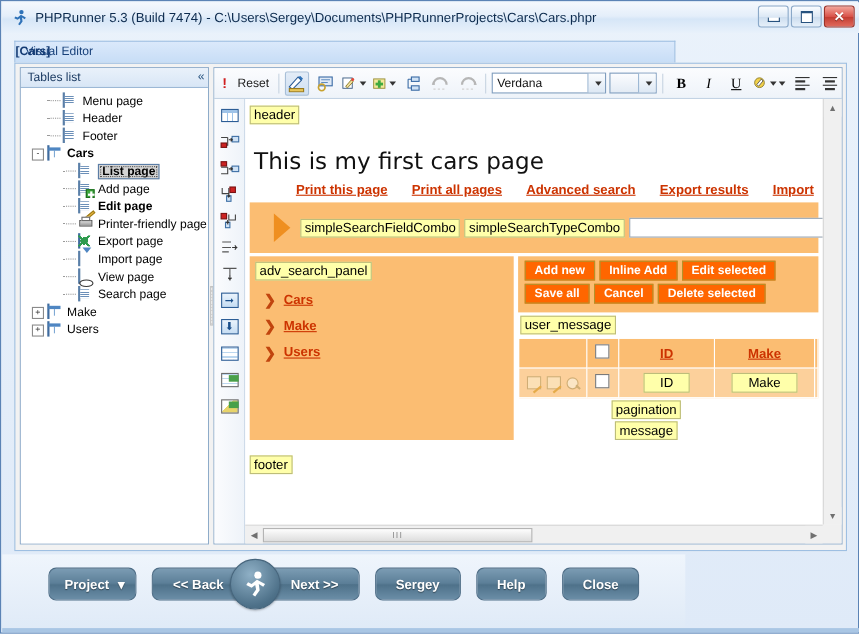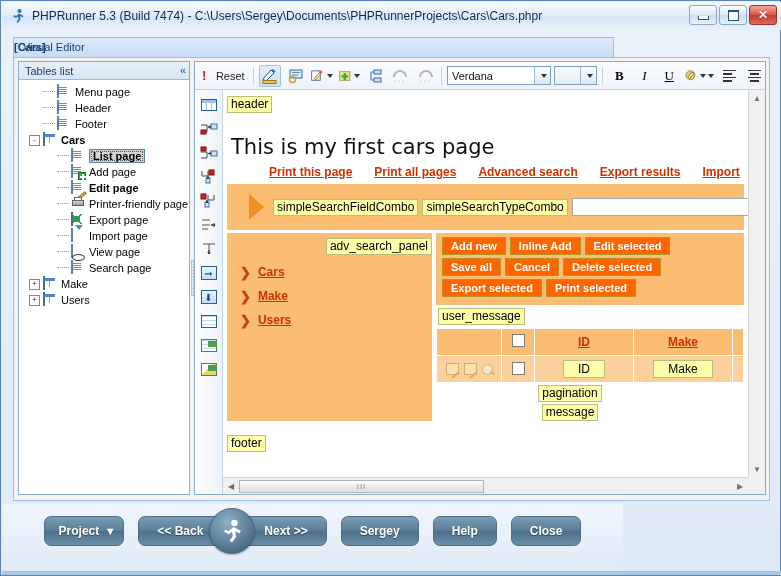--- a/index.html
+++ b/index.html
@@ -264,21 +264,21 @@
   .tri{
     width:0;height:0;border-top:13px solid transparent;border-bottom:13px solid transparent;
     border-left:15px solid #ef8f20;margin-right:9px;flex:0 0 auto;
   }
   .searchbar .tagbox{margin-right:4px;}
   .search-input{
     width:225px;height:18px;background:#fff;border:1px solid #9aa7b4;box-sizing:border-box;
   }
   .mid{display:flex;margin-top:3px;}
   .adv-panel{
-    width:205px;background:#fbbd72;padding:5px 0 14px 5px;box-sizing:border-box;text-align:right;
+    width:240px;background:#fbbd72;padding:5px 0 14px 5px;box-sizing:border-box;
   }
   .adv-link{display:flex;align-items:center;gap:7px;margin:10px 0 0 8px;}
   .chev{color:#c1440e;font-weight:bold;font-size:13px;line-height:1;}
   .adv-link a{color:#cc3300;font-weight:bold;text-decoration:underline;font-size:12px;}
   .right-col{flex:1;margin-left:4px;}
   .btn-panel{background:#fbbd72;padding:4px 4px 5px 6px;}
   .btn-row{display:flex;gap:4px;margin-bottom:3px;}
   .obtn{
     background:#ff6600;border:1px solid #b4922a;color:#fff;font-weight:bold;
     font-size:11px;padding:2px 8px;box-sizing:border-box;white-space:nowrap;
@@ -712,24 +712,20 @@
                 <div id="btnrows">
                     <div class="btn-row">
                       <span class="obtn">Add new</span>
                       <span class="obtn">Inline Add</span>
                       <span class="obtn">Edit selected</span>
                     </div>
                     <div class="btn-row">
                       <span class="obtn">Save all</span>
                       <span class="obtn">Cancel</span>
                       <span class="obtn">Delete selected</span>
-                    </div>
-                    <div class="btn-row">
-                      <span class="obtn">Export selected</span>
-                      <span class="obtn">Print selected</span>
                     </div>
                   </div>
               </div>
               <div style="padding-left:2px;margin-top:3px;">
                 <span class="tagbox">user_message</span>
               </div>
 
               <table class="grid">
                 <thead>
                   <tr>

